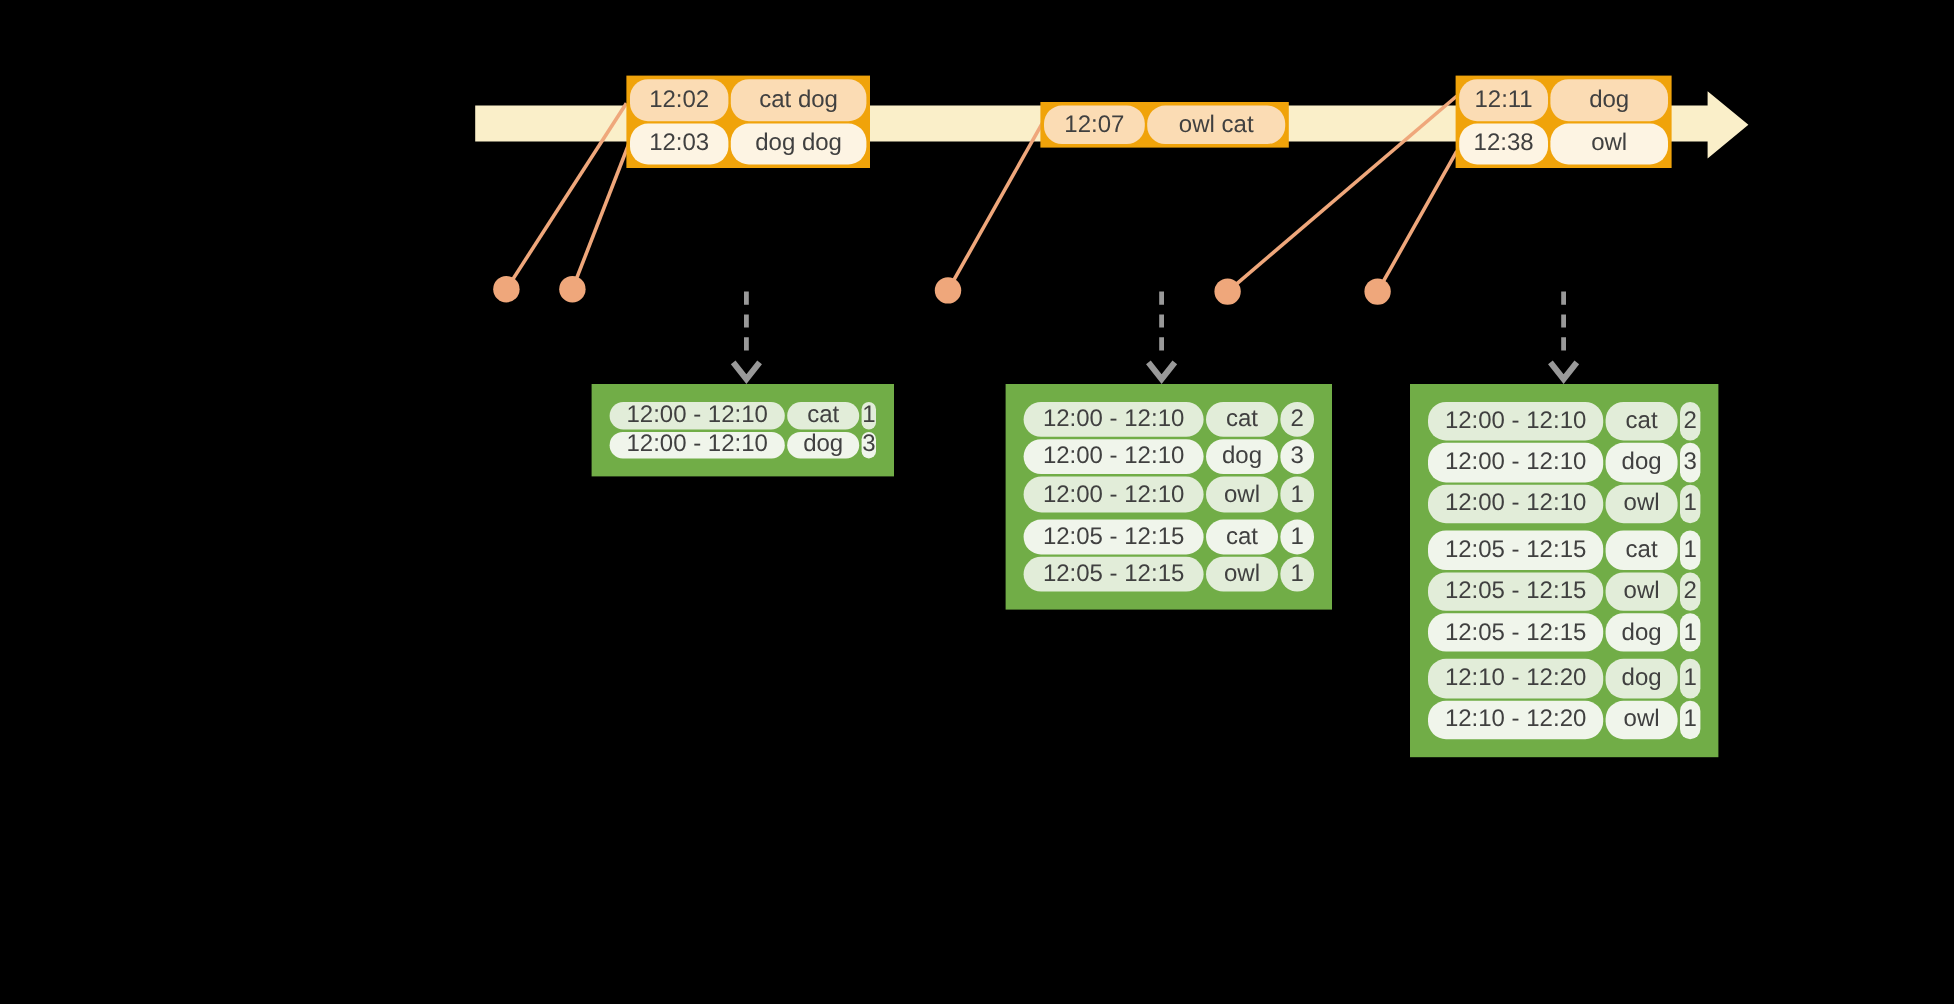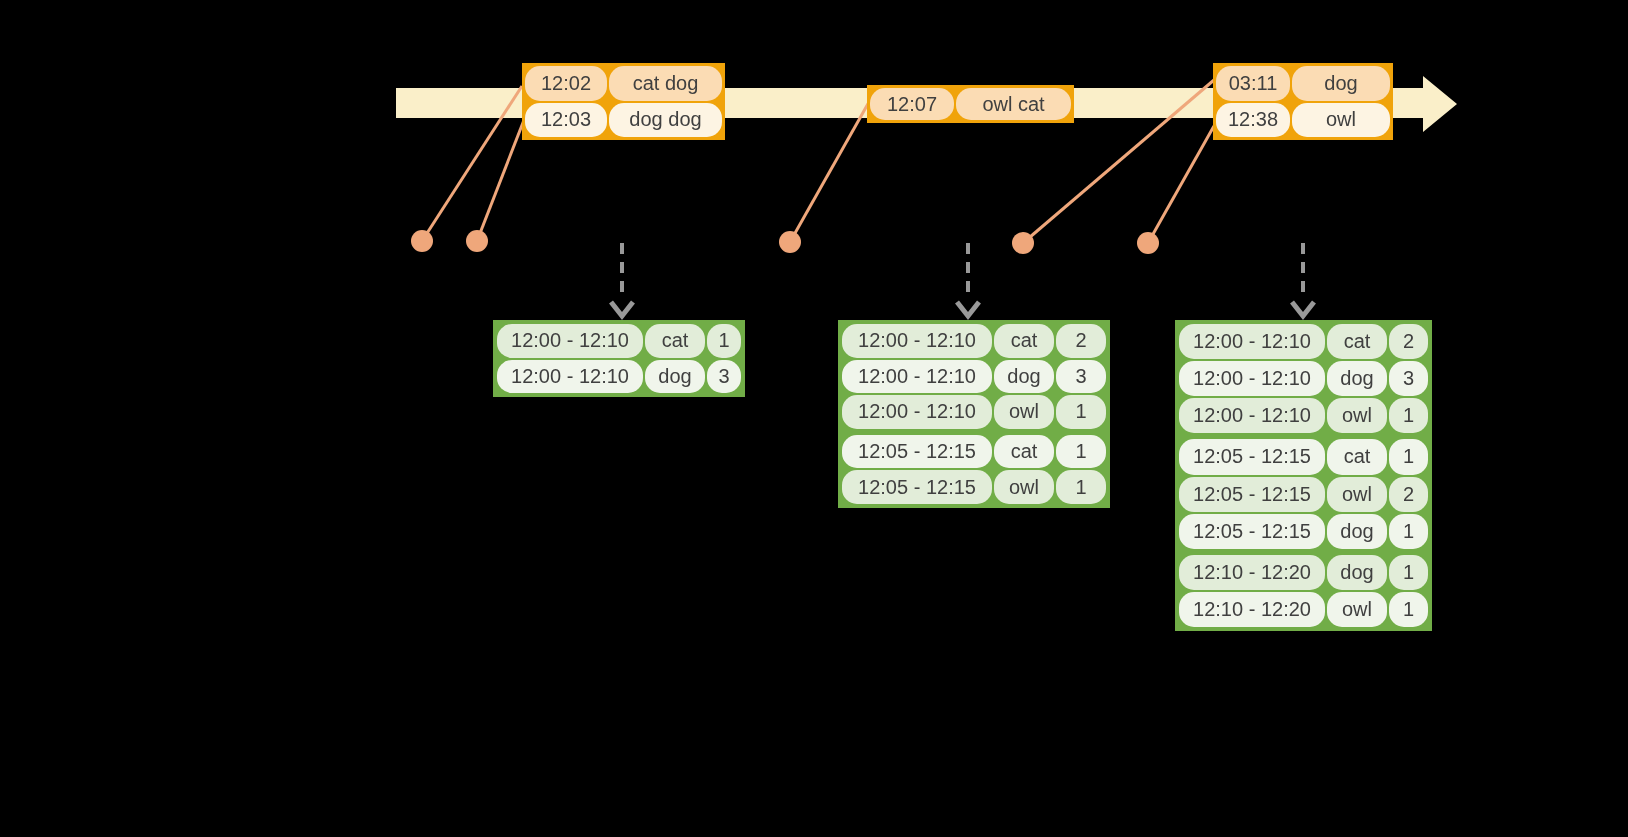--- a/index.html
+++ b/index.html
@@ -12,21 +12,21 @@
   }
   #shapes{position:absolute;left:0;top:0;}
 
   
   .dtable{
     position:absolute;
     display:flex;flex-direction:column;
     box-sizing:border-box;
   }
   .etable{background:var(--event-border);padding:3px;}
-  .rtable{background:var(--result-border);padding:4px;}
+  .rtable{background:var(--result-border);padding:15px;}
   .trow{display:flex;flex:1;min-height:0;}
   .sep-thin{margin-top:2px;justify-content:space-between;}
   .sep-thick{margin-top:6px;}
   .tcell{
     display:flex;align-items:center;justify-content:center;
     font-size:20px;color:var(--text,#404040);
     white-space:nowrap;
     border-radius:15px;
   }
   .tcell + .tcell{margin-left:2px;}
@@ -89,21 +89,21 @@
 
   <div class="dtable etable" style="left:867px;top:85px;width:207px;height:38px;">
       <div class="trow event-base">
         <div class="tcell" style="width: 84px;">12:07</div>
         <div class="tcell" style="flex: 1 1 0%;">owl cat</div>
       </div>
     </div>
 
   <div class="dtable etable" style="left:1213px;top:63px;width:180px;height:77px;">
       <div class="trow event-base">
-        <div class="tcell" style="width: 74px;">03:11</div>
+        <div class="tcell" style="width: 74px;">12:11</div>
         <div class="tcell" style="flex: 1 1 0%;">dog</div>
       </div>
       <div class="trow event-alt sep-thin">
         <div class="tcell" style="width: 74px;">12:38</div>
         <div class="tcell" style="flex: 1 1 0%;">owl</div>
       </div>
     </div>
 
   <div class="dtable rtable" style="left:493px;top:320px;width:252px;height:77px;">
       <div class="trow result-base">

